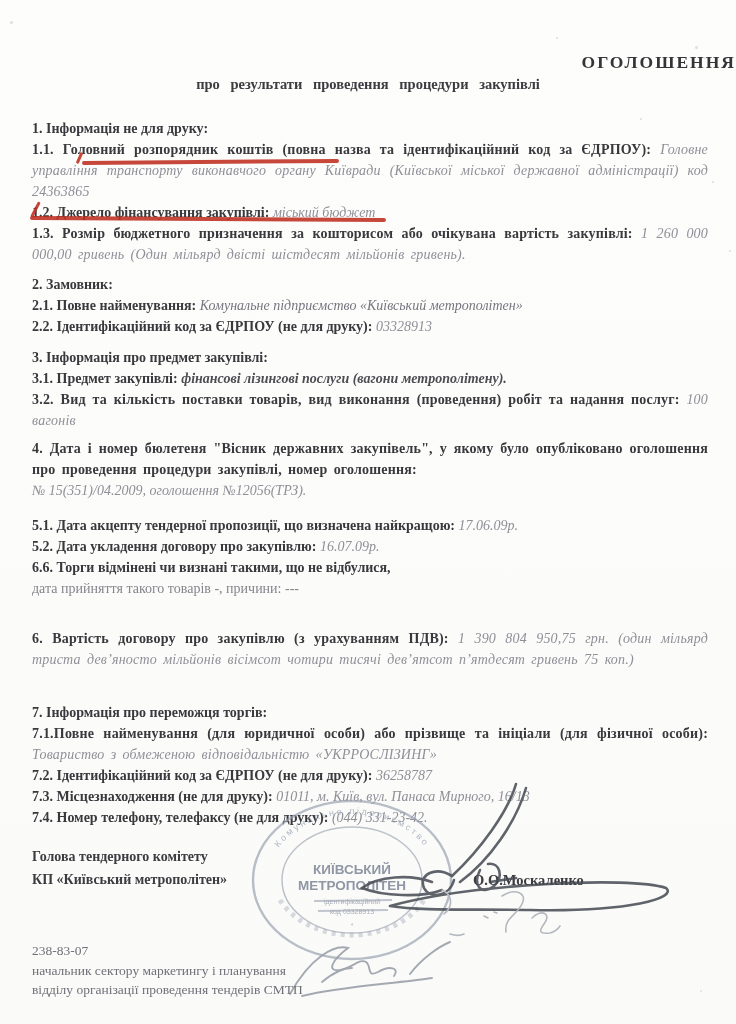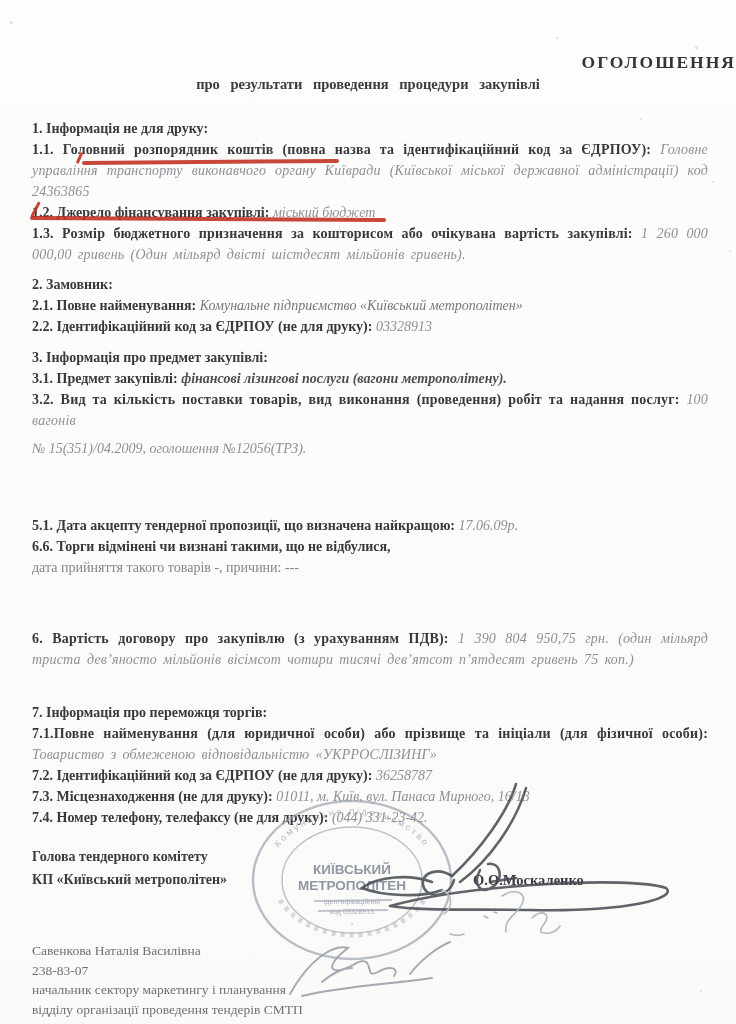--- a/index.html
+++ b/index.html
@@ -51,25 +51,27 @@
     <p><span class="b">2.2. Ідентифікаційний код за ЄДРПОУ (не для друку): </span><span class="v">03328913</span></p>
   </div>
 
   <div class="sec" style="top:347px">
     <p class="b">3. Інформація про предмет закупівлі:</p>
     <p><span class="b">3.1. Предмет закупівлі: </span><span class="vb">фінансові лізингові послуги (вагони метрополітену).</span></p>
     <p class="just"><span class="b">3.2. Вид та кількість поставки товарів, вид виконання (проведення) робіт та надання послуг: </span><span class="v">100 вагонів</span></p>
   </div>
 
   <div class="sec" style="top:438px">
+    <p class="b just">4. Дата і номер бюлетеня "Вісник державних закупівель", у якому було опубліковано оголошення про проведення процедури закупівлі, номер оголошення:</p>
     <p class="v">№ 15(351)/04.2009,  оголошення №12056(ТРЗ).</p>
   </div>
 
   <div class="sec" style="top:515px">
     <p><span class="b">5.1. Дата акцепту тендерної пропозиції, що визначена найкращою: </span><span class="v">17.06.09р.</span></p>
+    <p><span class="b">5.2. Дата укладення договору про закупівлю: </span><span class="v">16.07.09р.</span></p>
     <p class="b">6.6. Торги відмінені чи визнані такими, що не відбулися,</p>
     <p class="plain">дата прийняття такого товарів -, причини: ---</p>
   </div>
 
   <div class="sec" style="top:628px">
     <p class="just"><span class="b">6. Вартість договору про закупівлю (з урахуванням ПДВ): </span><span class="v">1 390 804 950,75 грн. (один мільярд триста дев’яносто мільйонів вісімсот чотири  тисячі дев’ятсот п’ятдесят гривень 75 коп.)</span></p>
   </div>
 
   <div class="sec" style="top:702px">
     <p class="b">7. Інформація про переможця торгів:</p>
@@ -131,21 +133,20 @@
   <svg class="sig-foot" viewBox="0 0 175 62">
     <g fill="none" stroke="#9ba1aa" stroke-width="1.9" stroke-linecap="round" opacity="0.9">
       <path d="M 8,56 C 28,20 52,6 66,10 C 50,22 44,34 58,32 C 70,30 78,20 84,24 C 90,28 84,40 96,34 C 108,27 118,30 112,38"></path>
       <path d="M 128,36 C 140,20 158,8 168,4"></path>
       <path d="M 20,58 C 60,48 110,46 150,40"></path>
       <path d="M 40,44 C 52,34 62,30 70,30"></path>
     </g>
   </svg>
 
   <div class="footer">
-    <p>Савенкова Наталія Василівна</p>
     <p>238-83-07</p>
     <p>начальник сектору маркетингу і планування</p>
     <p>відділу організації проведення тендерів СМТП</p>
   </div>
 
   <div class="speck" style="left:10px; top:21px; width:3px; height:3px;"></div>
   <div class="speck" style="left:695px; top:46px; width:3px; height:3px;"></div>
   <div class="speck" style="left:704px; top:57px; width:2px; height:2px;"></div>
   <div class="speck" style="left:556px; top:37px; width:2px; height:2px;"></div>
   <div class="speck" style="left:712px; top:181px; width:2px; height:2px;"></div>

